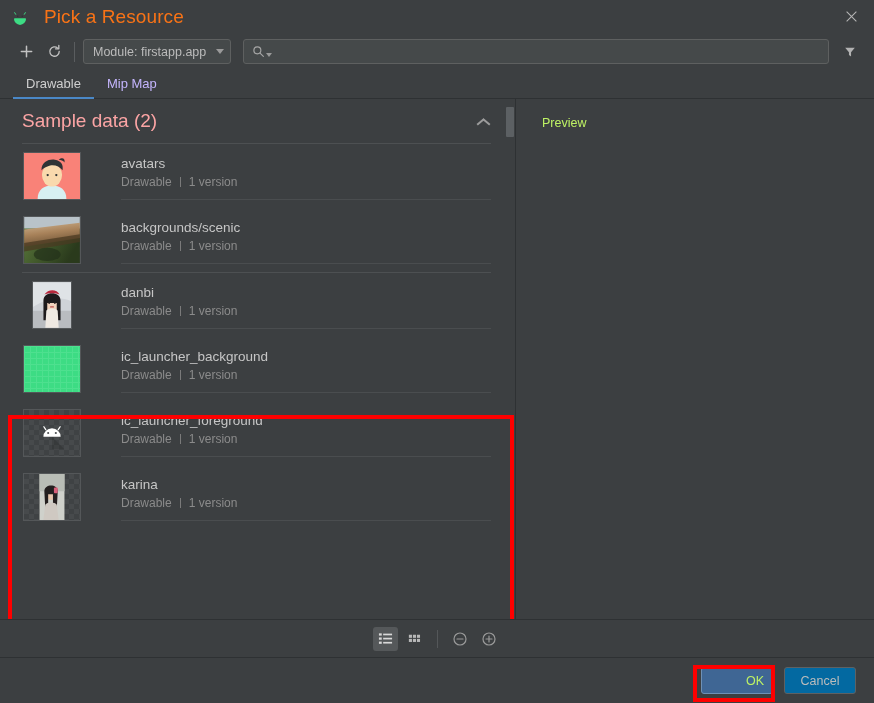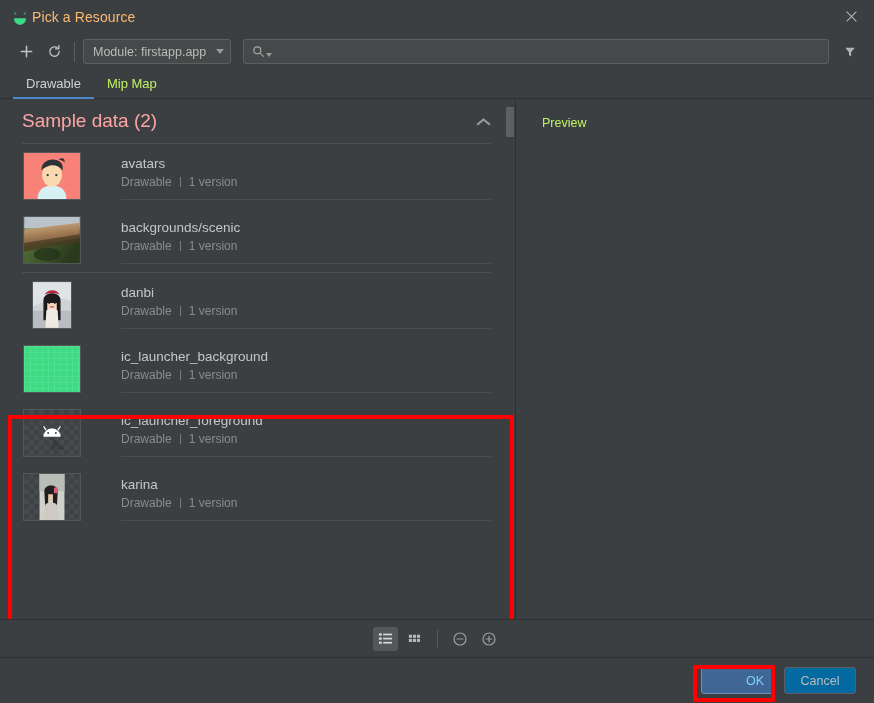--- a/index.html
+++ b/index.html
@@ -15,23 +15,23 @@
   .titlebar {
     height: 33px;
     background: #3c3f41;
     display: flex;
     align-items: center;
     padding: 0 0 0 11px;
     position: relative;
   }
   .android-icon { width: 18px; height: 18px; display:block; flex: 0 0 auto; }
   .title-text {
-    color: #fdba74;
-    font-size: 14px;
-    margin-left: 3px;
+    color: #f97316;
+    font-size: 19px;
+    margin-left: 15px;
     letter-spacing: .1px;
   }
   .close-btn {
     position: absolute; right: 0; top: 0;
     width: 46px; height: 33px;
     display: flex; align-items: center; justify-content: center;
     cursor: default;
   }
   .close-btn svg { width: 13px; height: 13px; }
 
@@ -118,21 +118,21 @@
     height: 29px;
     background: #3c3f41;
     display: flex;
     align-items: flex-end;
     padding-left: 13px;
     border-bottom: 1px solid #2e3133;
   }
   .tab {
     padding: 0 13px 7px 13px;
     font-size: 13px;
-    color: #bef264;
+    color: #c4b5fd;
     cursor: default;
     position: relative;
   }
   .tab.active { color: #cfcfcf; }
   .tab.active::after {
     content: "";
     position: absolute;
     left: 0; right: 0; bottom: -1px;
     height: 2px;
     background: #4a88c7;
@@ -316,21 +316,21 @@
     min-width: 72px;
     border-radius: 3px;
     font-size: 12.5px;
     display: flex; align-items: center; justify-content: center;
     cursor: default;
     font-family: "Liberation Sans", sans-serif;
   }
   .btn-primary {
     background: #3f6694;
     border: 1px solid #6e90b5;
-    color: #7dd3fc;
+    color: #bef264;
     padding-left: 36px;
   }
   .btn-secondary {
     background: #0369a1;
     border: 1px solid #5e6163;
     color: #bcbcbc;
   }
   #hl-ok {
     position: absolute;
     right: 99px; top: 7px;

